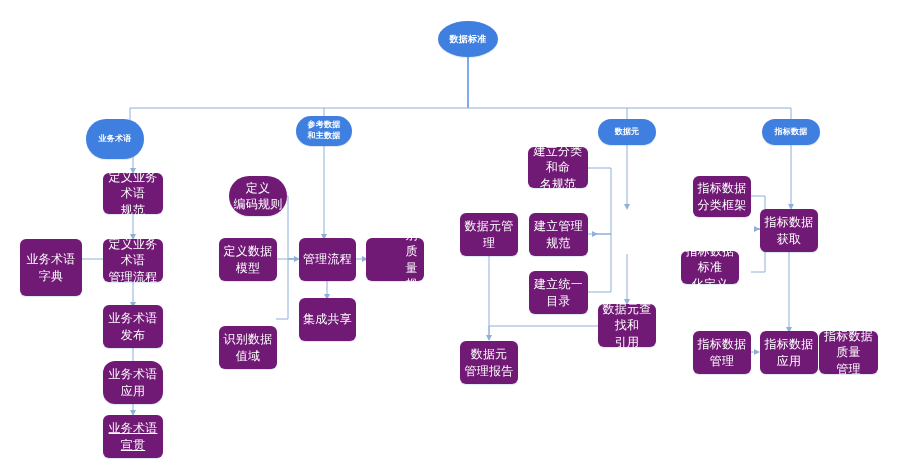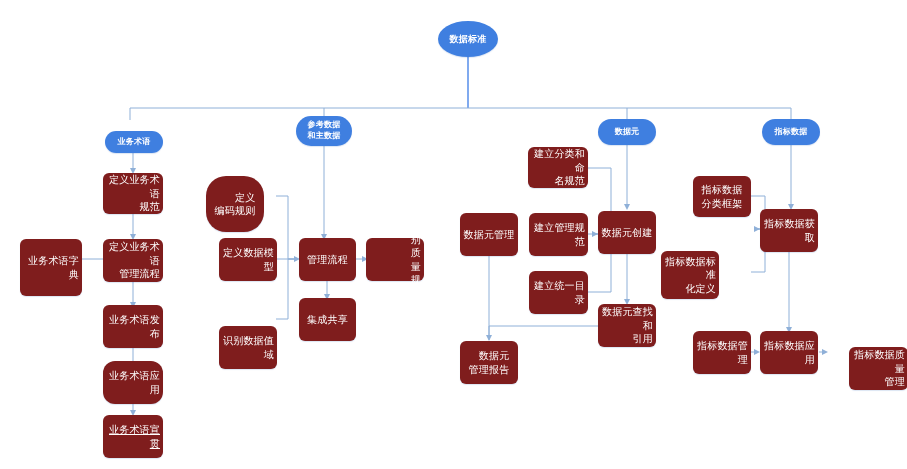--- a/index.html
+++ b/index.html
@@ -8,46 +8,46 @@
     background:#ffffff;
     font-family:"Liberation Sans","DejaVu Sans",sans-serif;
     overflow:hidden;
   }
   #canvas{position:relative;width:907px;height:469px;}
   svg.links{position:absolute;left:0;top:0;width:907px;height:469px;}
 
   .node{
     position:absolute;
     box-sizing:border-box;
-    background:#7f1d1d;
+    background:#701a75;
     color:#ffffff;
     border-radius:6px;
     display:flex;
     align-items:center;
     justify-content:center;
     text-align:center;
-    font-size:10px;
+    font-size:12px;
     line-height:1.35;
     letter-spacing:.2px;
     padding:2px 3px;
     box-shadow:0 1px 1px rgba(60,110,190,.18);
   }
   .node.root{
     border-radius:50%;
     background:#3f7fe0;
     font-size:9px;
     font-weight:bold;
   }
   .node.lvl2{
     border-radius:20px;
     background:#3f7fe0;
     font-size:8px;
     font-weight:bold;
   }
-  .node .lbl{display:block;white-space:pre-line;text-align:right;}
+  .node .lbl{display:block;white-space:pre-line;}
 </style>
 </head>
 <body>
 
 <div id="canvas">
 
   <svg class="links" viewBox="0 0 907 469">
     <g fill="none" stroke="#8fb0d8" stroke-width="1">
 
       <path d="M468,56 L468,108" stroke="#4a86e8" stroke-width="1.4"></path>
@@ -110,21 +110,21 @@
       <polygon points="789,333 786,327 792,327"></polygon>
       <polygon points="760,352 754,349 754,355"></polygon>
       <polygon points="828,352 822,349 822,355"></polygon>
     </g>
   </svg>
 
   <div class="node root" style="left:438px;top:21px;width:60px;height:36px;">
     <span class="lbl">数据标准</span>
   </div>
 
-  <div class="node lvl2" style="left:105px;top:119px;width:58px;height:22px;margin-top:12px;">
+  <div class="node lvl2" style="left:86px;top:119px;width:58px;height:40px;">
     <span class="lbl">业务术语</span>
   </div>
   <div class="node lvl2" style="left:296px;top:116px;width:56px;height:30px;">
     <span class="lbl">参考数据
 和主数据</span>
   </div>
   <div class="node lvl2" style="left:598px;top:119px;width:58px;height:26px;">
     <span class="lbl">数据元</span>
   </div>
   <div class="node lvl2" style="left:762px;top:119px;width:58px;height:26px;">
@@ -145,21 +145,21 @@
   <div class="node" style="left:103px;top:305px;width:60px;height:43px;">
     <span class="lbl">业务术语发布</span>
   </div>
   <div class="node" style="left:103px;top:361px;width:60px;height:43px;border-radius:12px;">
     <span class="lbl">业务术语应用</span>
   </div>
   <div class="node" style="left:103px;top:415px;width:60px;height:43px;text-decoration:underline;">
     <span class="lbl">业务术语宣贯</span>
   </div>
 
-  <div class="node" style="left:206px;top:176px;width:58px;height:56px;border-radius:20px;">
+  <div class="node" style="left:229px;top:176px;width:58px;height:40px;border-radius:20px;">
     <span class="lbl">定义
 编码规则</span>
   </div>
   <div class="node" style="left:219px;top:238px;width:58px;height:43px;">
     <span class="lbl">定义数据模型</span>
   </div>
   <div class="node" style="left:219px;top:298px;width:58px;height:43px;margin-top:28px;">
     <span class="lbl">识别数据值域</span>
   </div>
   <div class="node" style="left:299px;top:238px;width:57px;height:43px;">
@@ -178,47 +178,44 @@
   </div>
   <div class="node" style="left:529px;top:213px;width:59px;height:43px;">
     <span class="lbl">建立管理规范</span>
   </div>
   <div class="node" style="left:529px;top:271px;width:59px;height:43px;">
     <span class="lbl">建立统一目录</span>
   </div>
   <div class="node" style="left:460px;top:213px;width:58px;height:43px;">
     <span class="lbl">数据元管理</span>
   </div>
-  <div class="node" style="left:598px;top:211px;width:58px;height:43px;">
-    <span class="lbl">数据元创建</span>
-  </div>
   <div class="node" style="left:598px;top:304px;width:58px;height:43px;">
     <span class="lbl">数据元查找和
 引用</span>
   </div>
   <div class="node" style="left:460px;top:341px;width:58px;height:43px;">
     <span class="lbl">数据元
 管理报告</span>
   </div>
 
   <div class="node" style="left:693px;top:176px;width:58px;height:41px;">
     <span class="lbl">指标数据
 分类框架</span>
   </div>
-  <div class="node" style="left:661px;top:251px;width:58px;height:48px;">
+  <div class="node" style="left:681px;top:251px;width:58px;height:33px;">
     <span class="lbl">指标数据标准
 化定义</span>
   </div>
   <div class="node" style="left:693px;top:331px;width:58px;height:43px;">
     <span class="lbl">指标数据管理</span>
   </div>
   <div class="node" style="left:760px;top:209px;width:58px;height:43px;">
     <span class="lbl">指标数据获取</span>
   </div>
   <div class="node" style="left:760px;top:331px;width:58px;height:43px;">
     <span class="lbl">指标数据应用</span>
   </div>
-  <div class="node" style="left:849px;top:331px;width:59px;height:43px;margin-top:16px;">
+  <div class="node" style="left:819px;top:331px;width:59px;height:43px;">
     <span class="lbl">指标数据质量
 管理</span>
   </div>
 
 </div>
 
 </body></html>

